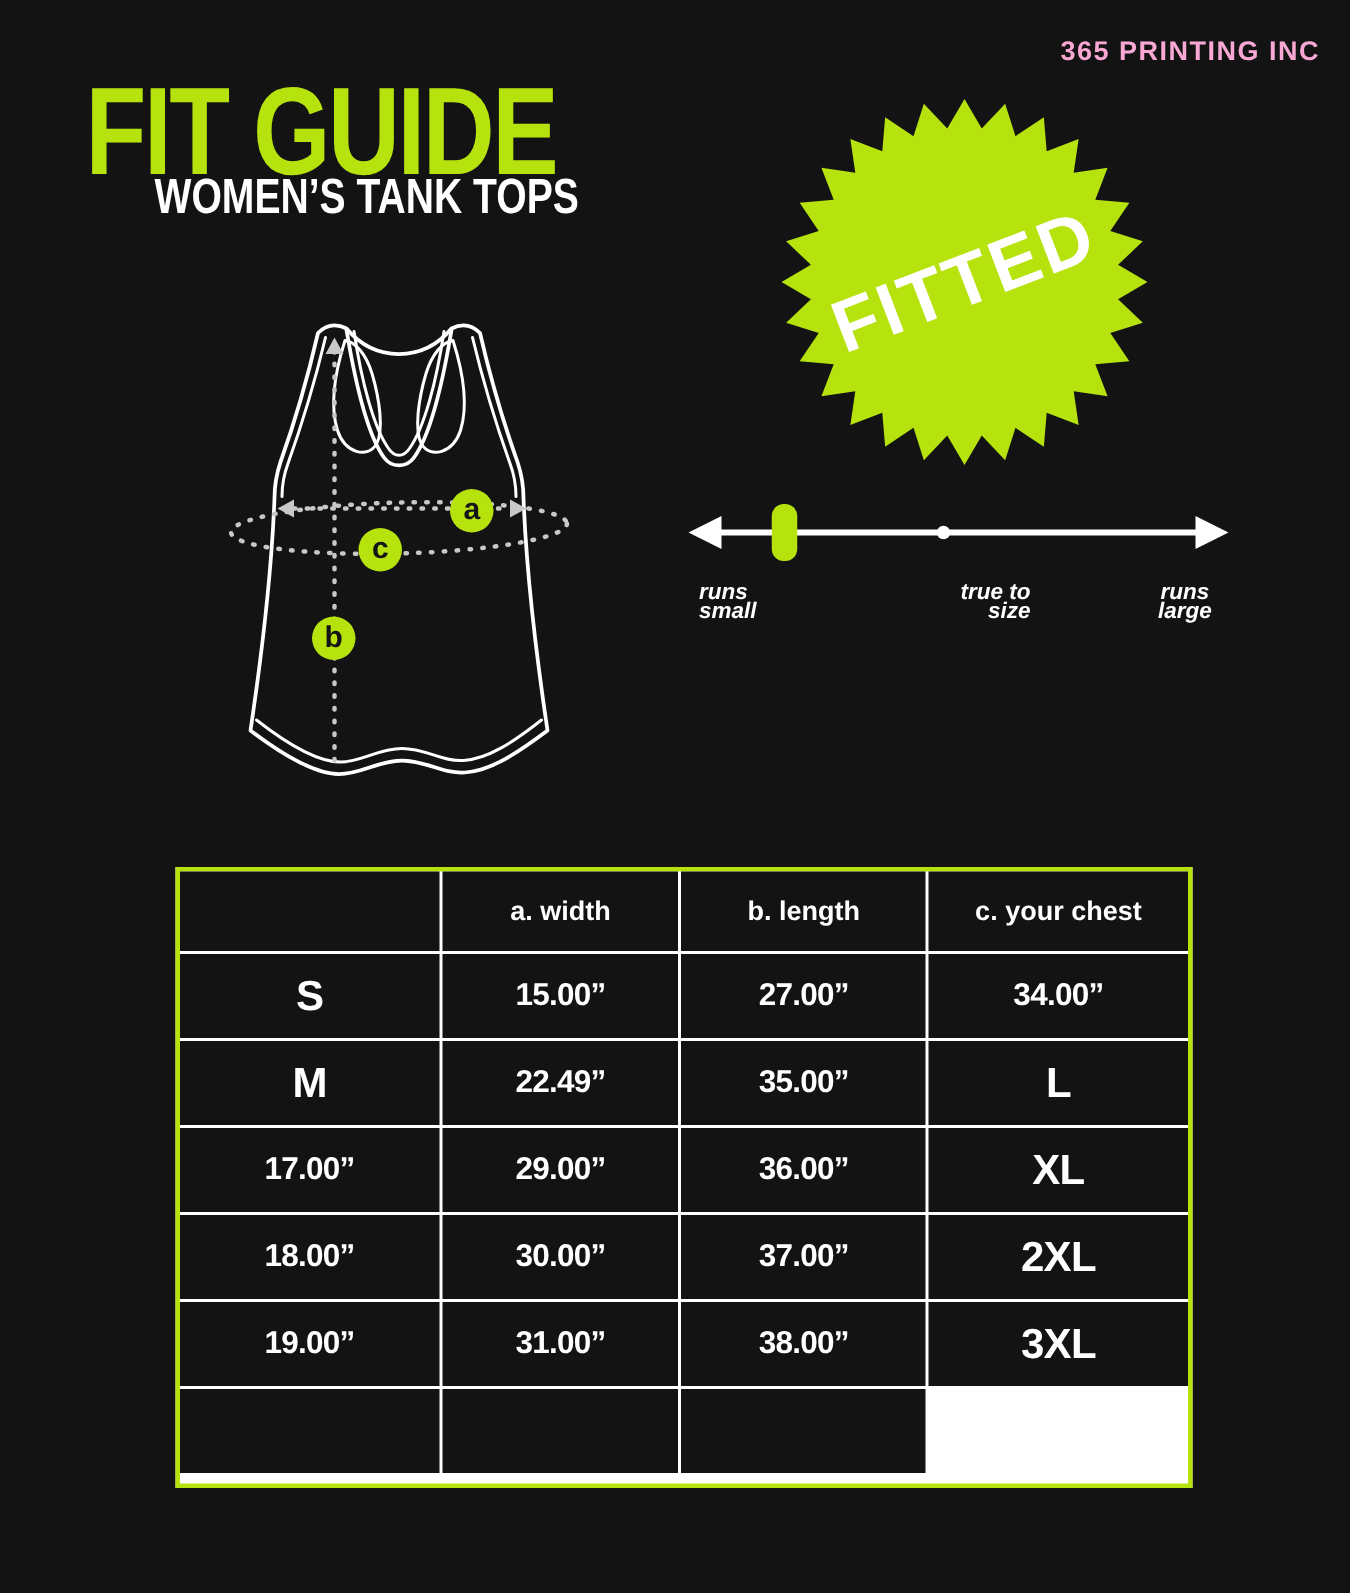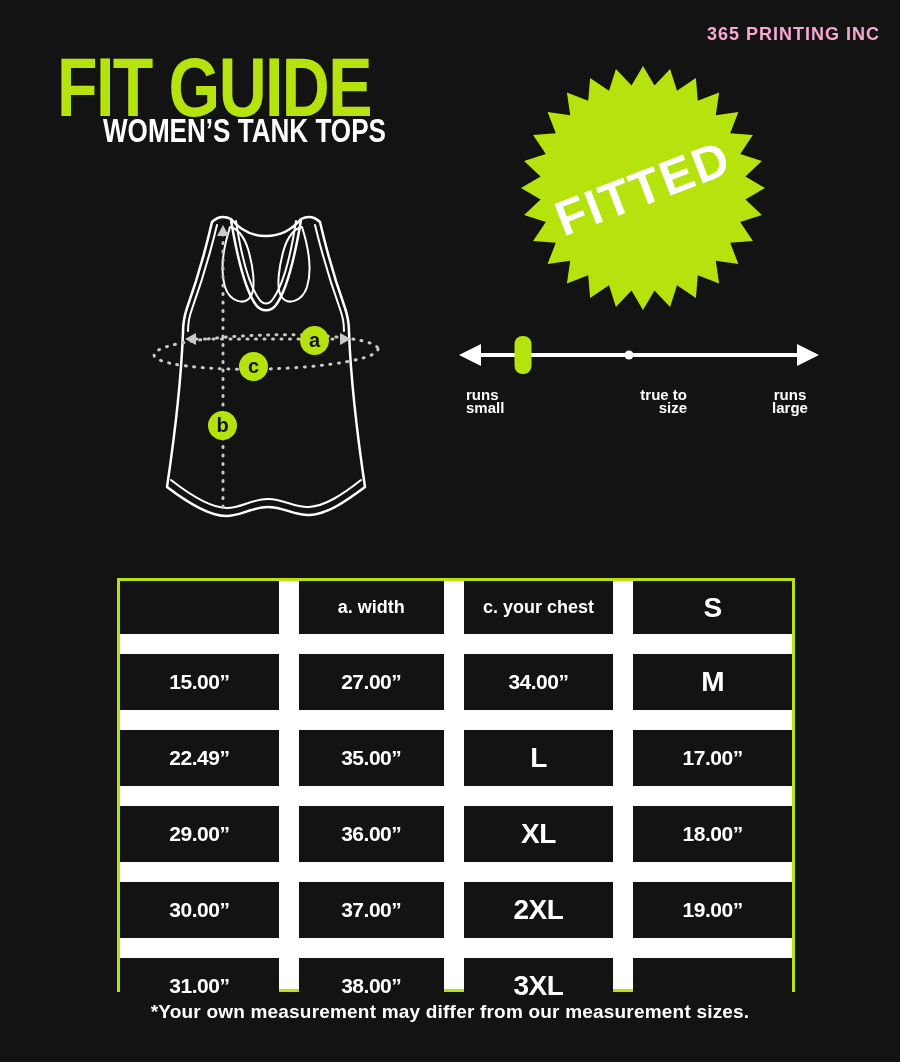--- a/index.html
+++ b/index.html
@@ -12,28 +12,28 @@
             transform:scaleX(0.79);transform-origin:left top;white-space:nowrap;}
   .art{position:absolute;left:0;top:0;width:900px;height:1062px;pointer-events:none;}
   .badge-text{position:absolute;left:512px;top:57px;width:262px;height:262px;display:flex;
               align-items:center;justify-content:center;transform:rotate(-21deg);
               color:#fff;font-size:49px;letter-spacing:2px;}
   .marker{position:absolute;width:29px;height:29px;border-radius:50%;background:var(--green);
           color:#141414;font-size:20px;display:flex;align-items:center;justify-content:center;}
   .marker-a{left:300px;top:326px;}
   .marker-b{left:208px;top:411px;}
   .marker-c{left:239px;top:352px;}
-  .scale-label{position:absolute;color:#fff;font-size:15px;line-height:13px;white-space:pre-line;}
+  .scale-label{position:absolute;color:#fff;font-size:15px;line-height:13px;white-space:pre-line;font-style:italic;}
   .scale-left{left:466px;top:388px;text-align:left;}
   .scale-center{left:587px;top:388px;width:100px;text-align:right;}
   .scale-right{left:740px;top:388px;width:100px;text-align:center;}
   .size-table{position:absolute;left:117px;top:578px;width:678px;height:414px;box-sizing:border-box;
               border:3px solid var(--green);background:#fff;display:grid;
               grid-template-columns:172fr 157fr 162fr 172fr;
-              grid-template-rows:53px repeat(6,56px);gap:20px;}
+              grid-template-rows:53px repeat(6,56px);gap:2px;}
   .cell{background:#131313;color:#fff;display:flex;align-items:center;justify-content:center;}
   .cell.head{font-size:18px;}
   .cell.size{font-size:28px;letter-spacing:-0.5px;}
   .cell.val{font-size:21px;letter-spacing:-0.5px;}
   .footnote{position:absolute;left:0;top:1001px;width:900px;text-align:center;color:#fff;
             font-size:19px;letter-spacing:0.2px;}
 </style>
 </head>
 <body>
 
@@ -98,20 +98,21 @@
   <div class="scale-label scale-left">runs
 small</div>
   <div class="scale-label scale-center">true to
 size</div>
   <div class="scale-label scale-right">runs
 large</div>
 
   <div class="size-table">
     <div class="cell head"></div>
     <div class="cell head">a. width</div>
+    <div class="cell head">b. length</div>
     <div class="cell head">c. your chest</div>
 
     <div class="cell size">S</div>
     <div class="cell val">15.00”</div>
     <div class="cell val">27.00”</div>
     <div class="cell val">34.00”</div>
 
     <div class="cell size">M</div>
     <div class="cell val">22.49”</div>
     <div class="cell val">35.00”</div>
@@ -130,14 +131,13 @@
     <div class="cell val">19.00”</div>
     <div class="cell val">31.00”</div>
     <div class="cell val">38.00”</div>
 
     <div class="cell size">3XL</div>
     <div class="cell val"></div>
     <div class="cell val"></div>
     <div class="cell val"></div>
   </div>
 
-  <div class="footnote">*Your own measurement may differ from our measurement sizes.</div>
 </div>
 
 </body></html>

